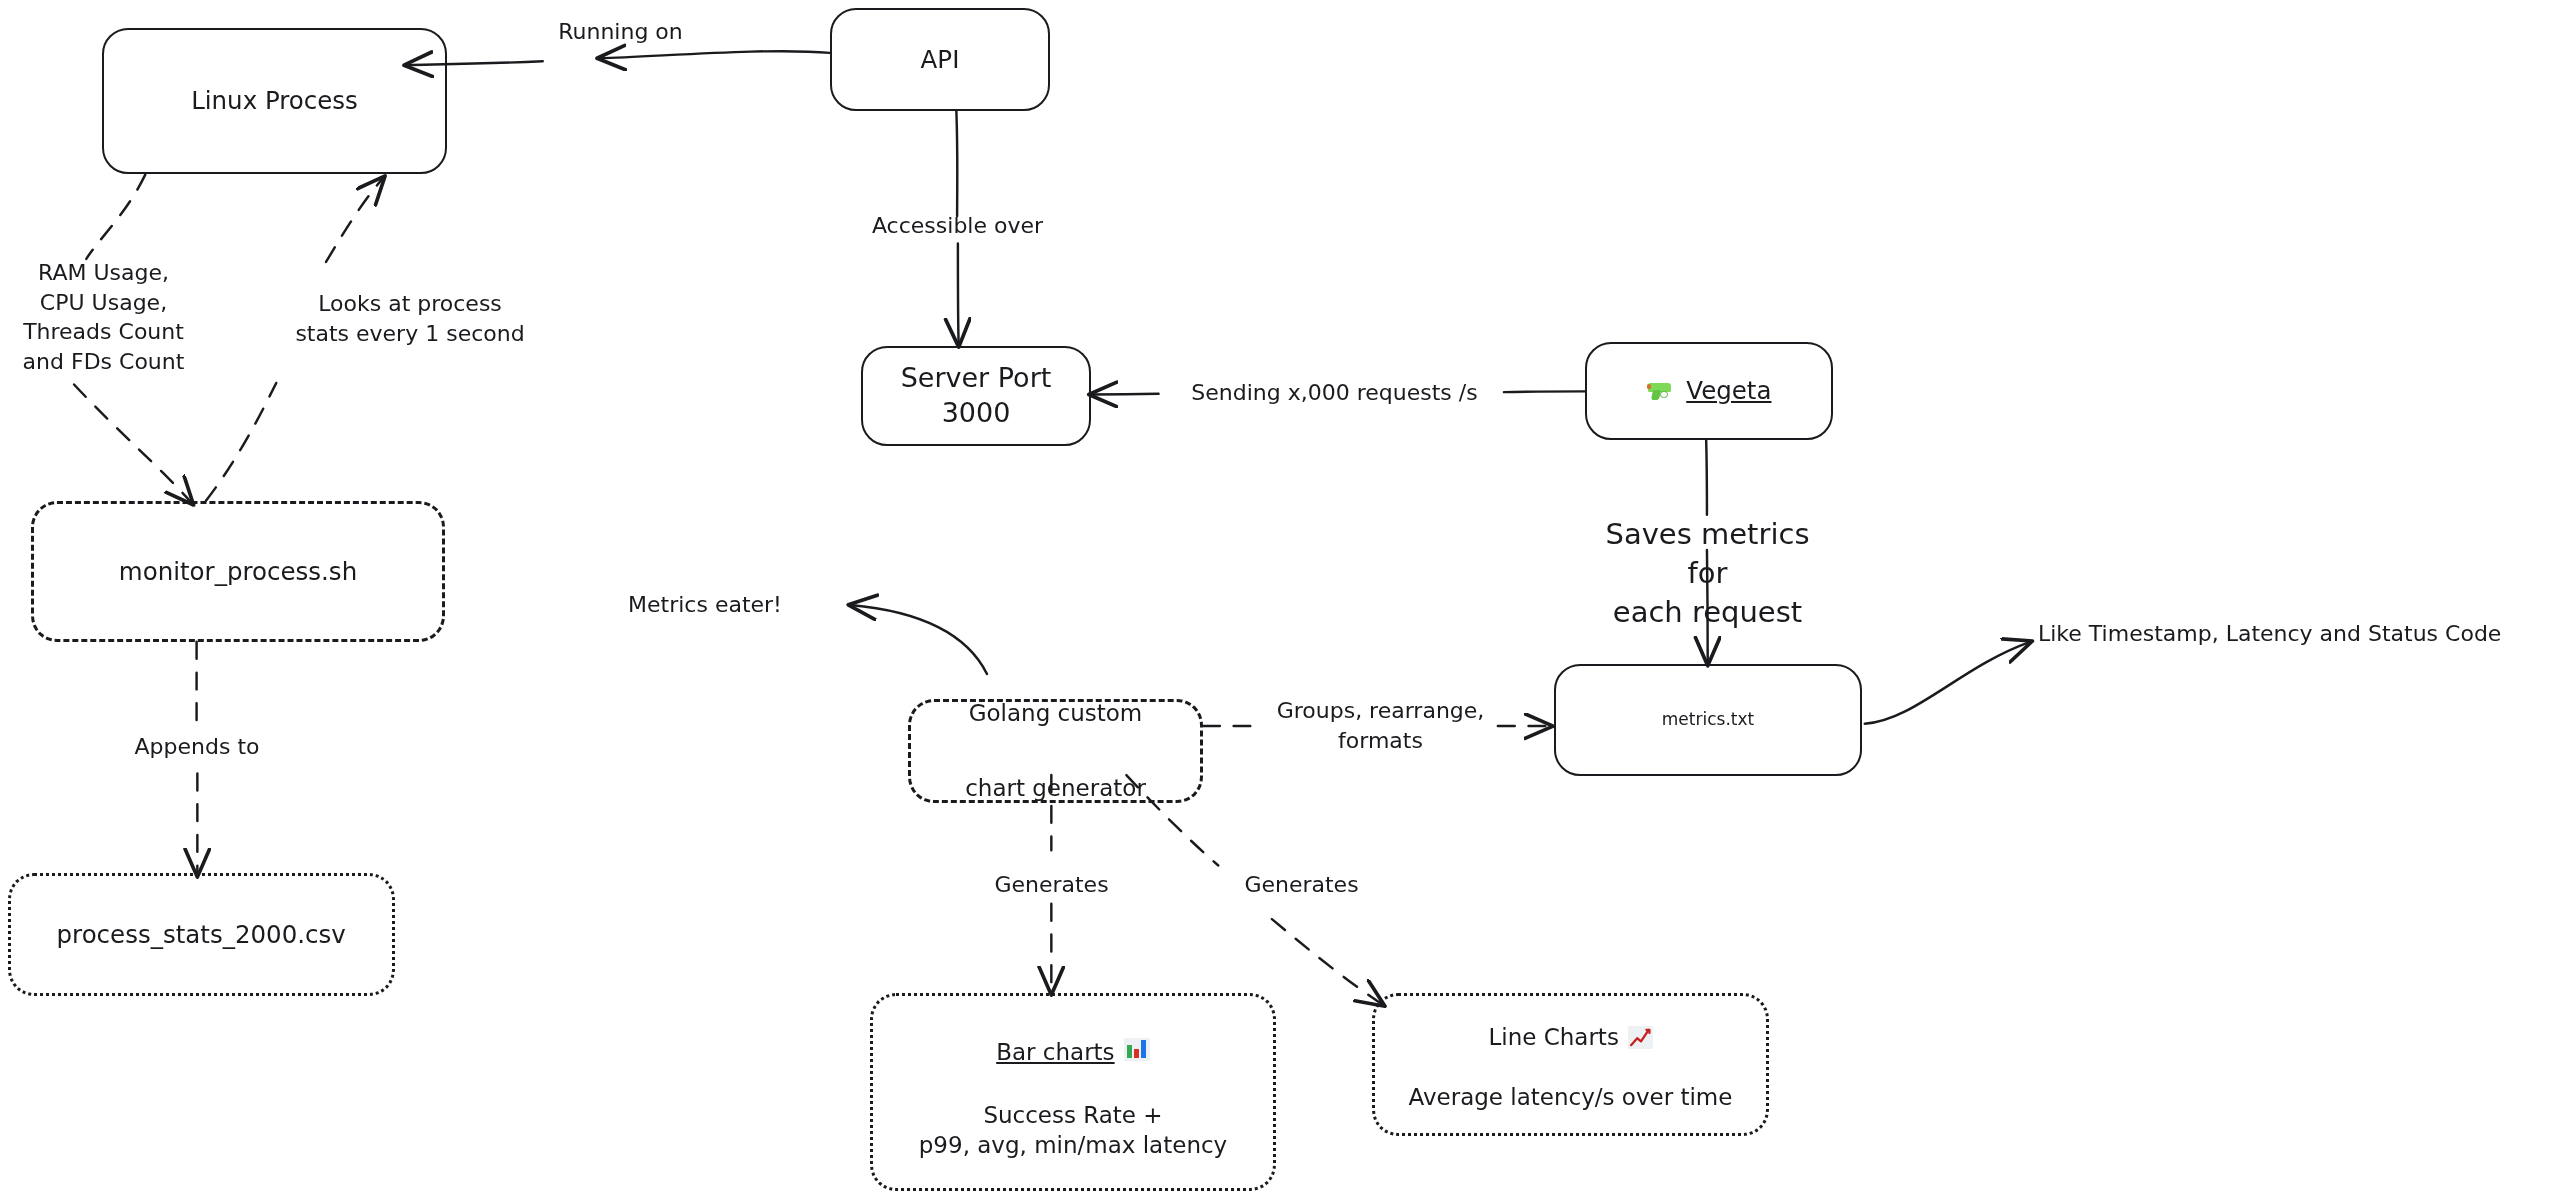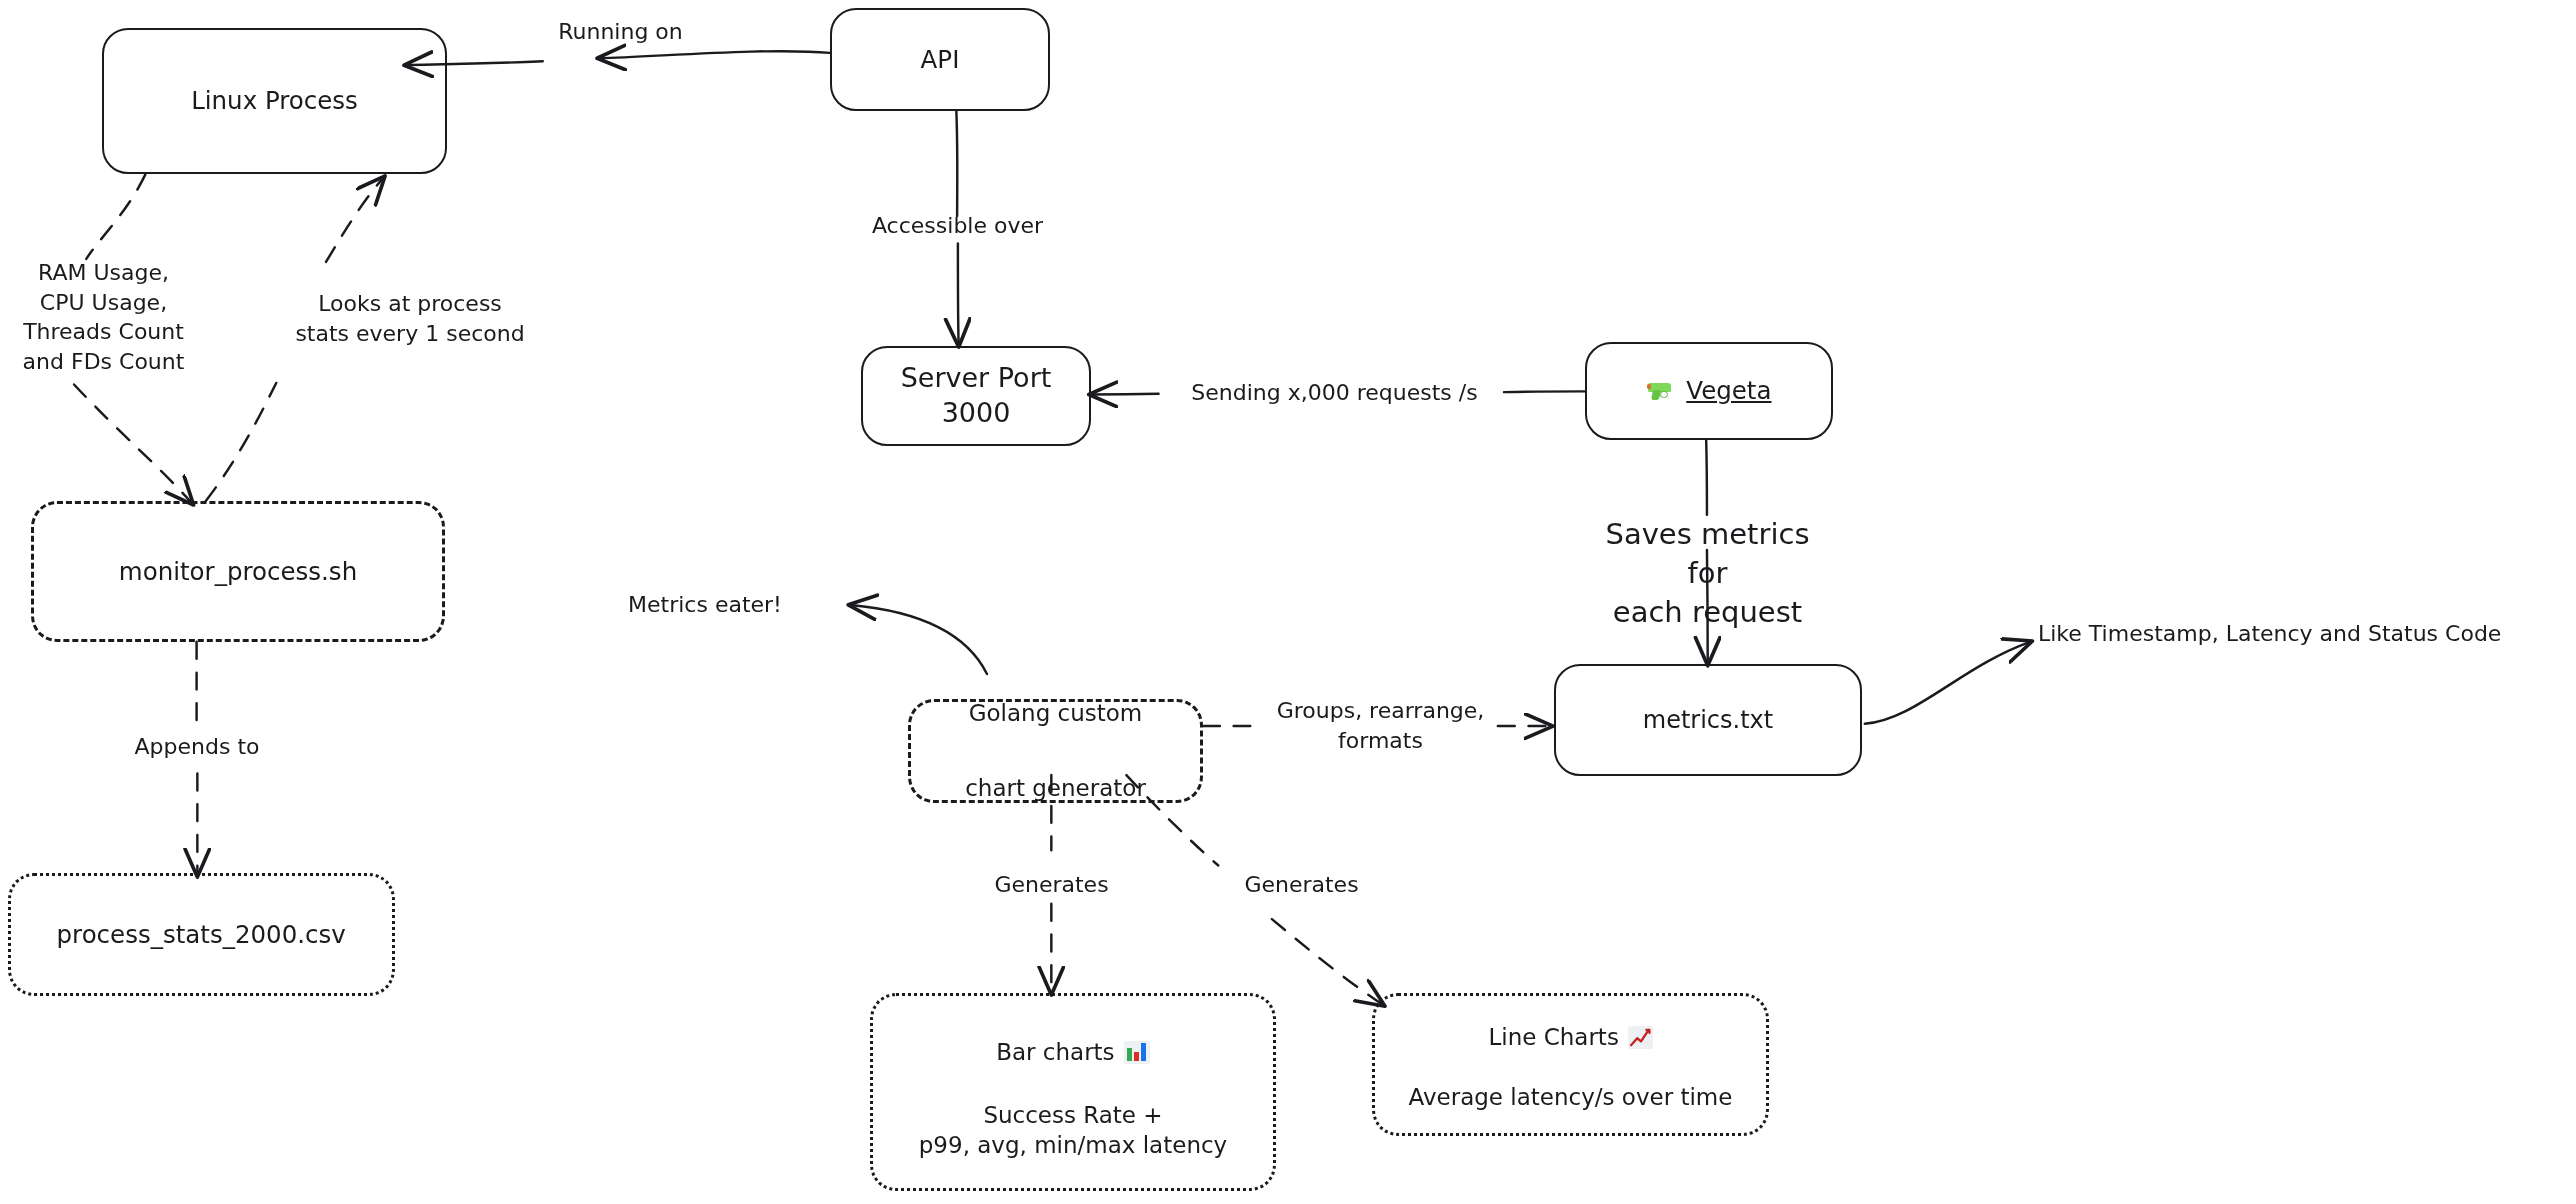--- a/index.html
+++ b/index.html
@@ -158,31 +158,31 @@
   </div>
 
   <div class="node dashed" style="left:31px; top:501px; width:414px; height:141px; font-size:24.5px;">
     <span class="node-line">monitor_process.sh</span>
   </div>
 
   <div class="node dotted" style="left:7.7px; top:873px; width:387px; height:123px; font-size:24.5px;">
     <span class="node-line">process_stats_2000.csv</span>
   </div>
 
-  <div class="node solid" style="left:1554px; top:664px; width:308px; height:112px; font-size:24px;">
+  <div class="node solid" style="left:1554px; top:664px; width:308px; height:112px; font-size:17px;">
     <span class="node-line">metrics.txt</span>
   </div>
 
   <div class="node dashed" style="left:908px; top:699px; width:295px; height:104px; font-size:23px;gap:46px;">
     <span class="node-line">Golang custom</span>
     <span class="node-line">chart generator</span>
   </div>
 
   <div class="node dotted" style="left:870px; top:993px; width:406px; height:198px; font-size:23px;">
-    <span class="node-line" style="display:flex;align-items:center;justify-content:center;margin-top:13.8px;">
+    <span class="node-line" style="display:flex;align-items:flex-start;justify-content:center;margin-top:13.8px;text-decoration:underline;">
       <span>Bar charts</span>
       <span class="ico ico-bar">
         <i class="b1"></i>
           <i class="b2"></i>
           <i class="b3"></i>
       </span>
     </span>
     <span class="node-line" style="margin-top:34px;">Success Rate +</span>
     <span class="node-line">p99, avg, min/max latency</span>
   </div>

